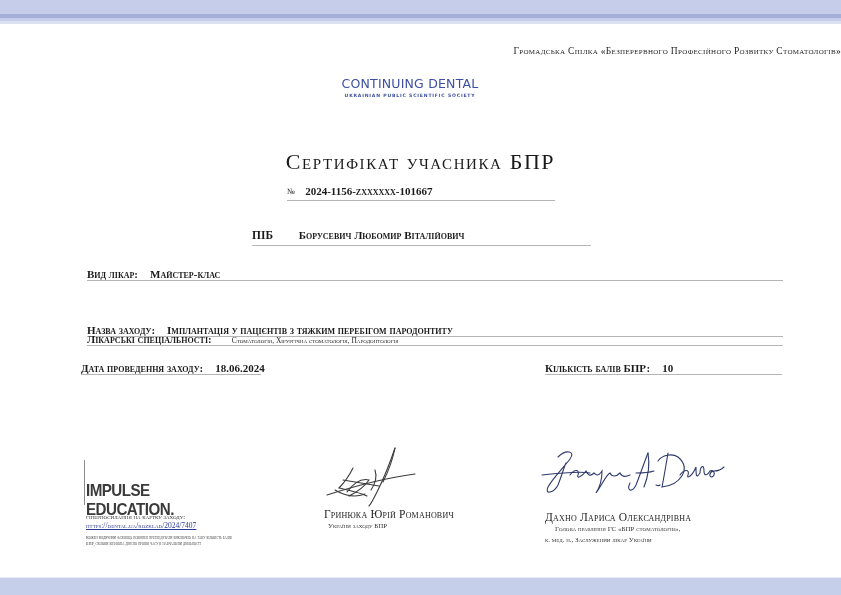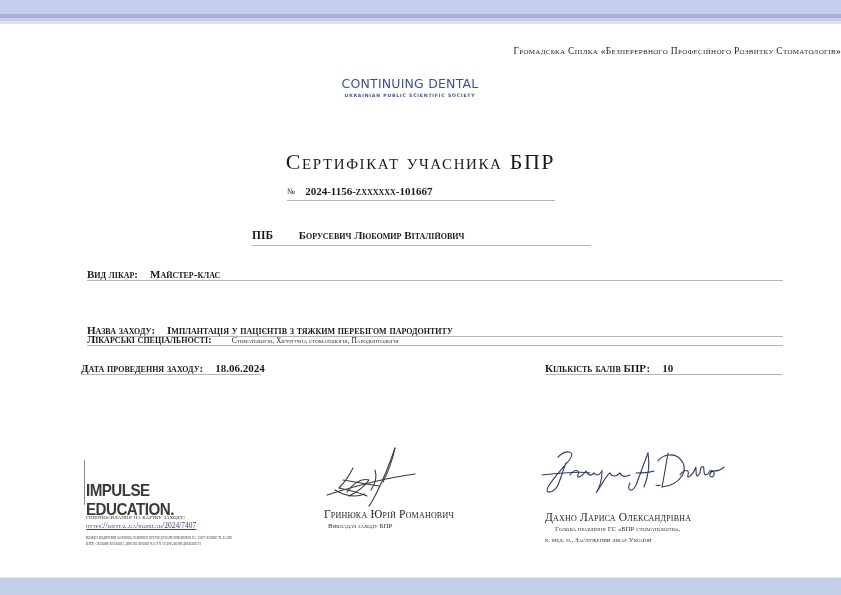--- a/index.html
+++ b/index.html
@@ -137,19 +137,19 @@
     <path d="M108 8 C 104 18, 100 30, 96 40 C 92 48, 86 46, 90 38"></path>
     <path d="M108 8 C 110 20, 108 32, 104 42"></path>
     <path d="M96 28 C 102 28, 108 28, 114 26"></path>
     <path d="M116 40 C 118 41, 119 41, 120 40"></path>
     <path d="M128 8 C 126 20, 124 32, 122 42 C 140 40, 152 24, 138 12 C 132 8, 122 10, 118 16"></path>
     <path d="M140 30 C 144 24, 150 24, 148 30 C 146 34, 152 32, 156 22 C 156 30, 156 34, 160 28 C 160 22, 164 18, 164 26 C 164 32, 168 30, 170 26 C 174 24, 176 30, 172 32 C 168 32, 170 26, 174 26 C 178 26, 182 24, 184 22"></path>
   </g>
 </svg>
 
 <div class="person1-name">Гринюка Юрій Романович</div>
-<div class="person1-role">Викладач заходу БПР</div>
+<div class="person1-role">України заходу БПР</div>
 
 <div class="person2-name">Дахно Лариса Олександрівна</div>
 <div class="person2-role1">Голова правління ГС «БПР стоматологів»,</div>
 <div class="person2-role2">к. мед. н., Заслужений лікар України</div>
 
 <div class="band-bottom"></div>
 
 </body></html>

